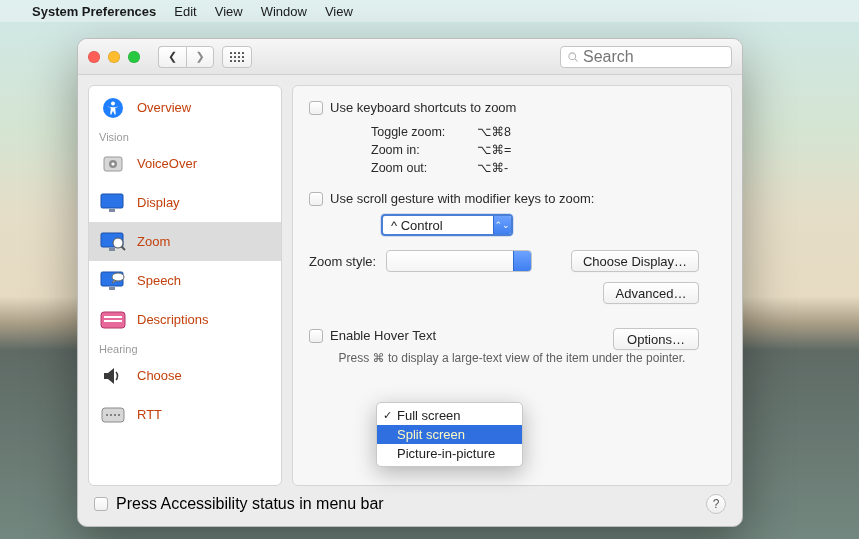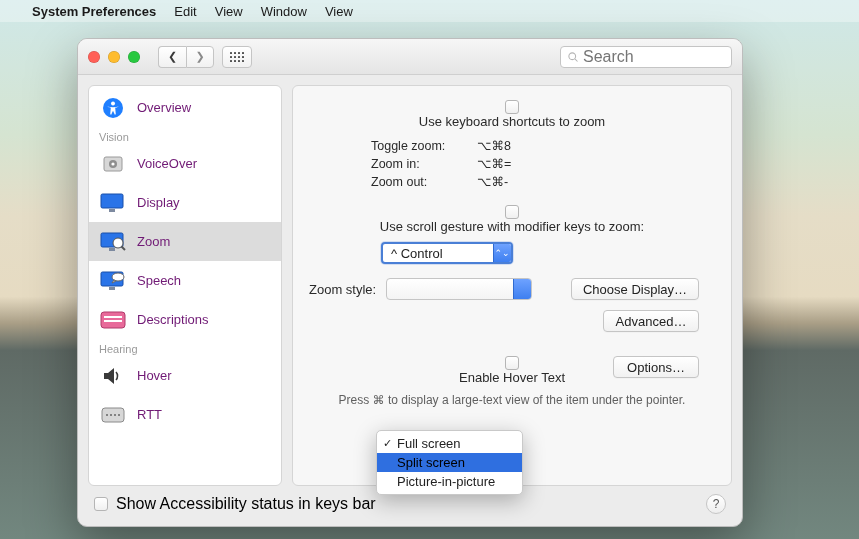--- a/index.html
+++ b/index.html
@@ -21,44 +21,44 @@
   .grid-btn{width:30px;height:22px;border:1px solid #c5c5c5;border-radius:4px;background:linear-gradient(#fff,#f1f1f1);margin-left:8px;display:flex;align-items:center;justify-content:center;}
   .grid-btn .dots{display:grid;grid-template-columns:repeat(4,2px);grid-template-rows:repeat(3,2px);gap:2px;} .grid-btn .dots span{width:2px;height:2px;background:#555;border-radius:.5px;}
   .win-title{position:absolute;left:0;right:0;text-align:center;font-size:13px;color:#444;pointer-events:none;}
   .search{margin-left:auto;display:flex;align-items:center;width:172px;height:22px;border:1px solid #c5c5c5;border-radius:4px;background:#fff;padding:0 6px;gap:4px;}
   .search svg{width:12px;height:12px;opacity:.55}
   .search input{border:none;outline:none;font-size:16px;width:100%;background:transparent;color:#333;}
   
   .win-body{flex:1;display:flex;flex-direction:column;padding:10px;}
   .panes{flex:1;display:flex;gap:10px;min-height:0;}
   .sidebar{width:194px;border:1px solid #d5d5d5;border-radius:6px;background:#fff;display:flex;flex-direction:column;padding:2px 0;overflow:hidden;}
-  .sb-item{display:flex;align-items:center;gap:10px;padding:0 10px;height:39px;font-size:13px;color:#701a75;}
+  .sb-item{display:flex;align-items:center;gap:10px;padding:0 10px;height:39px;font-size:13px;color:#c2410c;}
   .sb-item.selected{background:#dcdcdc;}
   .sb-section{font-size:11px;color:#9a9a9a;padding:4px 10px 1px;}
   .sb-icon{width:28px;height:22px;display:flex;align-items:center;justify-content:center;flex:none;}
   .content{flex:1;border:1px solid #d5d5d5;border-radius:6px;background:#f7f7f7;padding:14px 16px 12px;position:relative;font-size:13px;color:#2a2a2a;}
-  .chk-row{display:flex;align-items:center;gap:0;margin-bottom:8px;flex-direction:column;}
+  .chk-row{display:flex;align-items:center;gap:7px;margin-bottom:8px;}
   .chk{width:14px;height:14px;border:1px solid #b5b5b5;border-radius:3px;background:linear-gradient(#fff,#f0f0f0);box-shadow:inset 0 1px 0 #fff;}
   .kb-table{margin-left:62px;margin-bottom:14px;font-size:12.5px;}
   .kb-table div{display:flex;gap:6px;line-height:18px;}
   .kb-table .lbl{width:100px;text-align:left;color:#2a2a2a;}
   .kb-table .val{width:52px;color:#2a2a2a;}
   .modifier-select{margin:6px 0 14px 72px;display:inline-flex;align-items:center;height:22px;border:2.5px solid #4a7fd6;background:#fff;border-radius:4px;padding:0 0 0 8px;font-size:13px;color:#222;box-shadow:0 0 0 1px rgba(74,127,214,.2);}
   .modifier-select .cap{width:18px;height:100%;background:linear-gradient(#6ea2ff,#3e7ff0);border-left:1px solid #2f6ad0;display:flex;align-items:center;justify-content:center;color:#fff;font-size:9px;border-radius:0 2px 2px 0;}
   .row-flex{display:flex;align-items:flex-start;gap:10px;margin-bottom:10px;}
   .zoom-style-select{display:inline-flex;align-items:center;height:22px;border:1px solid #c5c5c5;background:linear-gradient(#fff,#f4f4f4);border-radius:4px;width:146px;}
   .zoom-style-select .cap{width:18px;height:100%;margin-left:auto;background:linear-gradient(#6ea2ff,#3e7ff0);border-left:1px solid #2f6ad0;border-radius:0 3px 3px 0;}
   .btn{height:22px;padding:0 12px;border:1px solid #c5c5c5;border-radius:4px;background:linear-gradient(#fff,#f1f1f1);font-size:13px;display:inline-flex;align-items:center;justify-content:center;color:#222;white-space:nowrap;box-shadow:0 1px 0 rgba(0,0,0,.02);}
   .btn.right{position:absolute;right:16px;}
   .hint{font-size:12px;color:#5f5f5f;text-align:center;margin-top:8px;}
   
   .dropdown{position:absolute;left:67px;top:152px;width:147px;background:#fff;border:1px solid #c9c9c9;border-radius:5px;box-shadow:0 6px 22px rgba(0,0,0,.28);padding:3px 0;font-size:13px;z-index:4;}
   .dropdown .opt{display:flex;align-items:center;height:19px;padding:0 10px 0 20px;position:relative;color:#222;}
   .dropdown .opt.checked::before{content:"✓";position:absolute;left:6px;font-size:11px;}
-  .dropdown .opt.highlight{background:#2f6fe0;color:#000000;}
+  .dropdown .opt.highlight{background:#2f6fe0;color:#fef9c3;}
   
   .footer{display:flex;align-items:center;padding:8px 6px 2px;gap:8px;}
   .help{width:20px;height:20px;border:1px solid #c5c5c5;border-radius:50%;background:linear-gradient(#fff,#eee);display:flex;align-items:center;justify-content:center;font-size:12px;color:#555;margin-left:auto;}
   
   svg{display:block}
 </style>
 </head>
 <body>
 
 <div class="menubar">
@@ -175,21 +175,21 @@
           <span>Descriptions</span>
         </div>
         <div class="sb-section">Hearing</div>
         <div class="sb-item">
           <span class="sb-icon">
               <svg width="22" height="20" viewBox="0 0 22 20">
                 <path d="M2 7h4l6-5v16l-6-5H2z" fill="#3a3a3a"></path>
                 <path d="M14 6c2 2 2 6 0 8" fill="none" stroke="#3a3a3a" stroke-width="1.6"></path>
               </svg>
             </span>
-          <span>Hover</span>
+          <span>Choose</span>
         </div>
         <div class="sb-item">
           <span class="sb-icon">
               <svg width="24" height="16" viewBox="0 0 24 16">
                 <rect x="1" y="1" width="22" height="14" rx="3" fill="#d7d7d7" stroke="#8a8a8a"></rect>
                 <circle cx="6" cy="8" r="1" fill="#666"></circle>
                 <circle cx="10" cy="8" r="1" fill="#666"></circle>
                 <circle cx="14" cy="8" r="1" fill="#666"></circle>
                 <circle cx="18" cy="8" r="1" fill="#666"></circle>
               </svg>
@@ -261,17 +261,17 @@
           <div class="btn right" style="top:0;width:86px;align-items:center;">
               <span>Options…</span>
             </div>
         </div>
         <div class="hint">Press ⌘ to display a large-text view of the item under the pointer.</div>
       </div>
     </div>
 
     <div class="footer">
       <span class="chk"></span>
-      <span>Show Accessibility status in keys bar</span>
+      <span>Press Accessibility status in menu bar</span>
       <div class="help">?</div>
     </div>
   </div>
 </div>
 
 </body></html>

